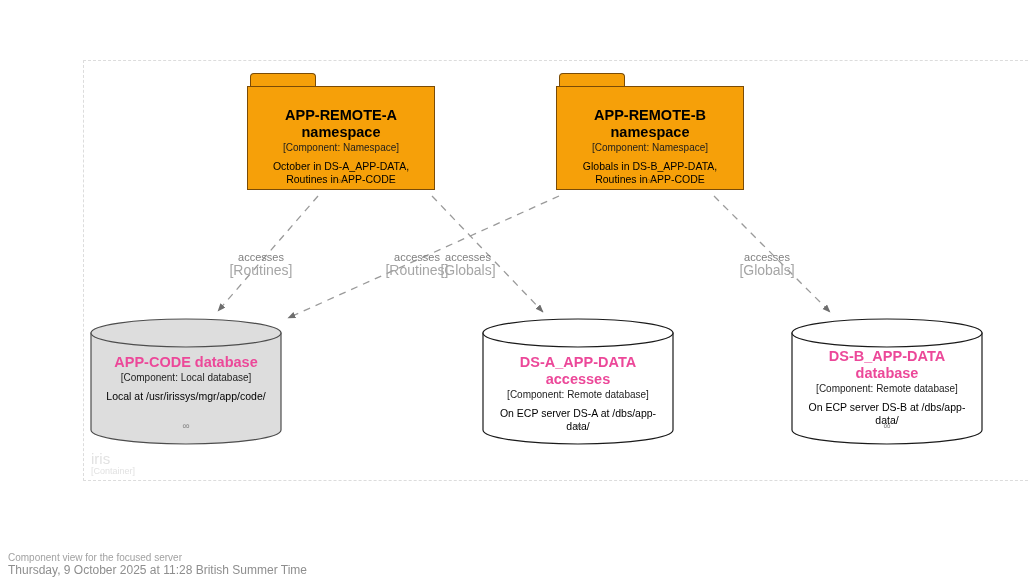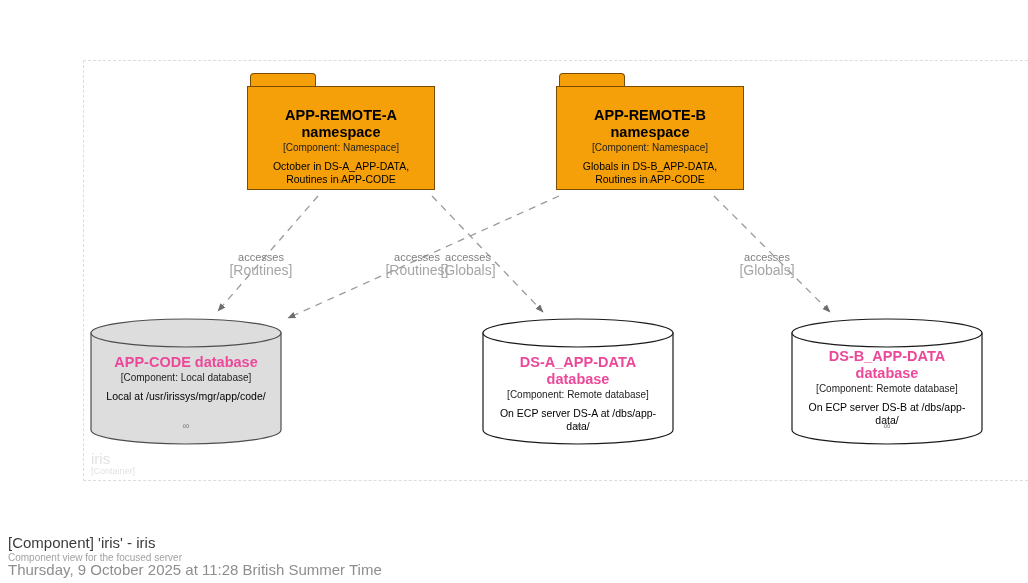--- a/index.html
+++ b/index.html
@@ -192,21 +192,21 @@
     font-size: 15px;
     color: #3b3b3b;
     line-height: 19px;
   }
   .footer .f-sub {
     font-size: 10px;
     color: #a2a2a2;
     line-height: 12px;
   }
   .footer .f-date {
-    font-size: 15px;
+    font-size: 12px;
     color: #8e8e8e;
     line-height: 12px;
   }
 </style>
 </head>
 <body>
 
 <div id="canvas">
 
   <div class="boundary"></div>
@@ -271,21 +271,21 @@
       <div class="db-inf">∞</div>
     </div>
   </div>
 
   <div class="database" style="left:482px; top:318px;">
     <svg class="db-svg" width="192" height="127">
       <path d="M1,15 L1,112 A95,14 0 0 0 191,112 L191,15 Z" fill="#FFFFFF" stroke="#1a1a1a" stroke-width="1.2"></path>
       <ellipse cx="96" cy="15" rx="95" ry="14" fill="#FFFFFF" stroke="#1a1a1a" stroke-width="1.2"></ellipse>
     </svg>
     <div class="db-text" style="padding-top:36px;">
-      <div class="db-title">DS-A_APP-DATA database</div>
+      <div class="db-title">DS-A_APP-DATA accesses</div>
       <div class="db-type">[Component: Remote database]</div>
       <div class="db-desc">On ECP server DS-A at /dbs/app-data/</div>
       <div class="db-inf">∞</div>
     </div>
   </div>
 
   <div class="database" style="left:791px; top:318px;">
     <svg class="db-svg" width="192" height="127">
       <path d="M1,15 L1,112 A95,14 0 0 0 191,112 L191,15 Z" fill="#FFFFFF" stroke="#1a1a1a" stroke-width="1.2"></path>
       <ellipse cx="96" cy="15" rx="95" ry="14" fill="#FFFFFF" stroke="#1a1a1a" stroke-width="1.2"></ellipse>
@@ -312,18 +312,17 @@
     <span class="rl-desc">accesses</span>
     <span class="rl-tech">[Globals]</span>
   </div>
 
   <div class="rel-label" style="left:711px; top:251px; width:112px;">
     <span class="rl-desc">accesses</span>
     <span class="rl-tech">[Globals]</span>
   </div>
 
   <div class="footer">
-    <div class="f-title">[Component] 'iris' - iris</div>
     <div class="f-sub">Component view for the focused server</div>
     <div class="f-date">Thursday, 9 October 2025 at 11:28 British Summer Time</div>
   </div>
 
 </div>
 
 </body></html>

